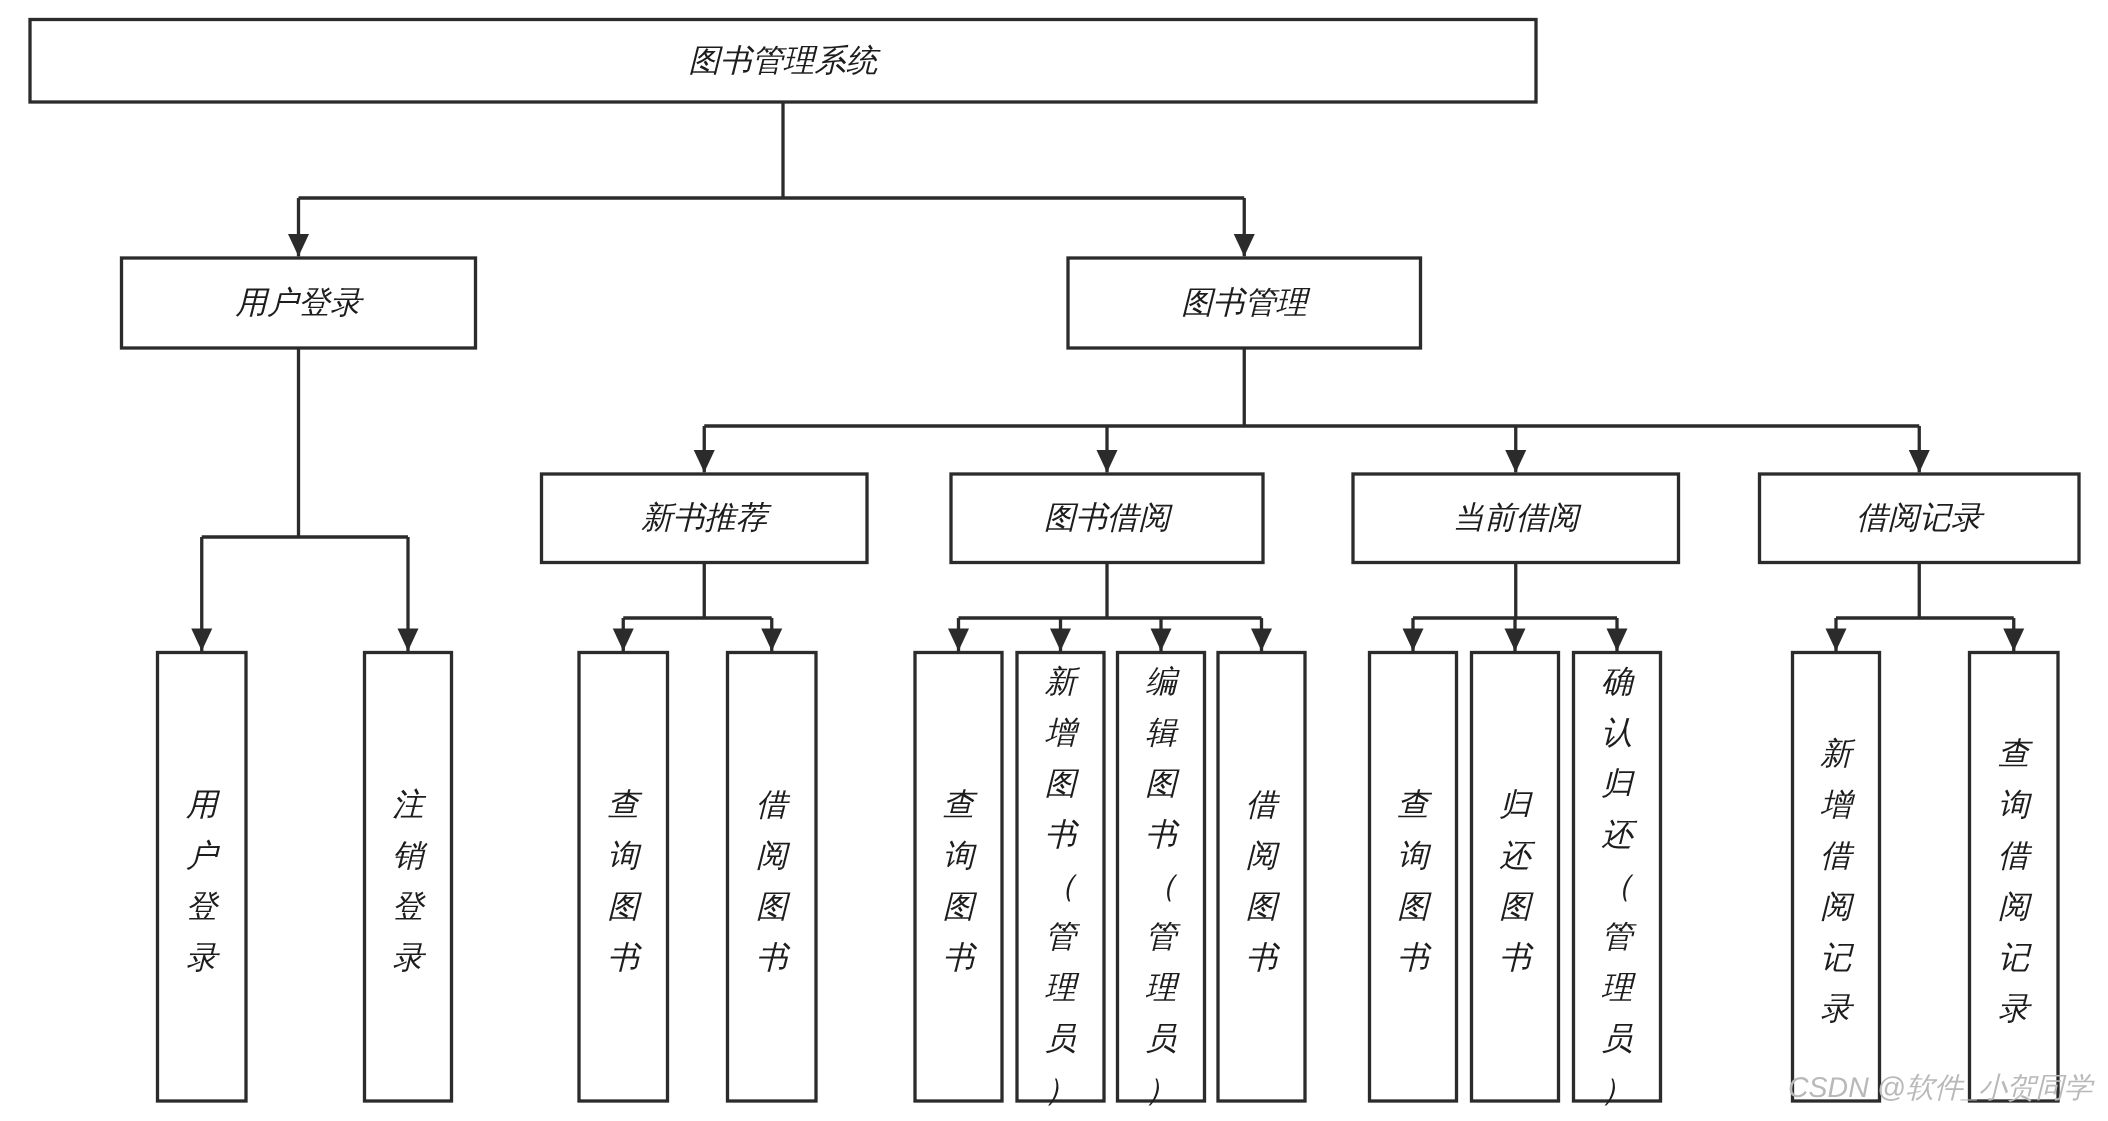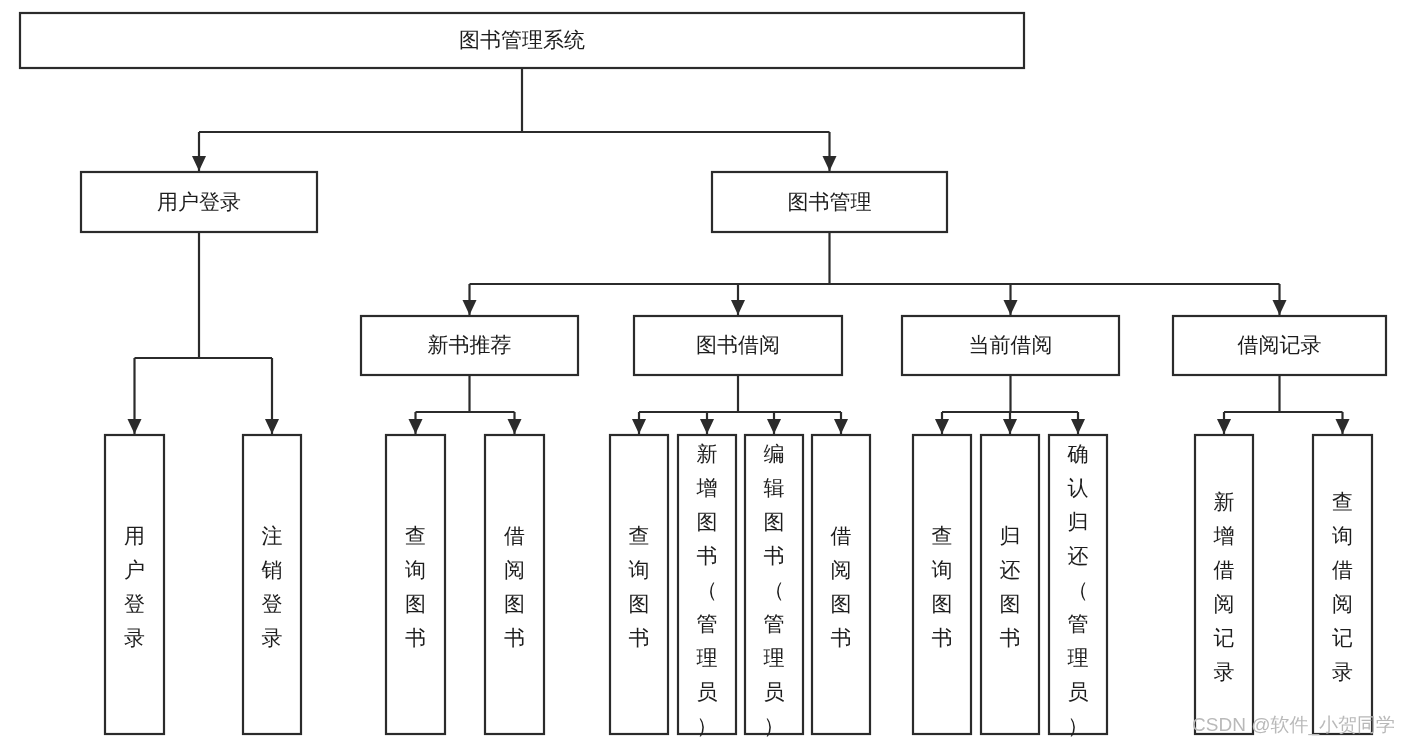--- a/index.html
+++ b/index.html
@@ -12,20 +12,21 @@
     width: 1405px;
     height: 747px;
     font-family: "Liberation Sans", "DejaVu Sans", sans-serif;
     overflow: hidden;
   }
   #diagram-root {
     position: relative;
     width: 1405px;
     height: 619px;
     background: #ffffff;
+    font-style: italic;
   }
   svg.diagram-canvas {
     display: block;
     width: 1405px;
     height: 747px;
   }
   .node-box {
     fill: #ffffff;
     stroke: #2b2b2b;
     stroke-width: 2.2;

